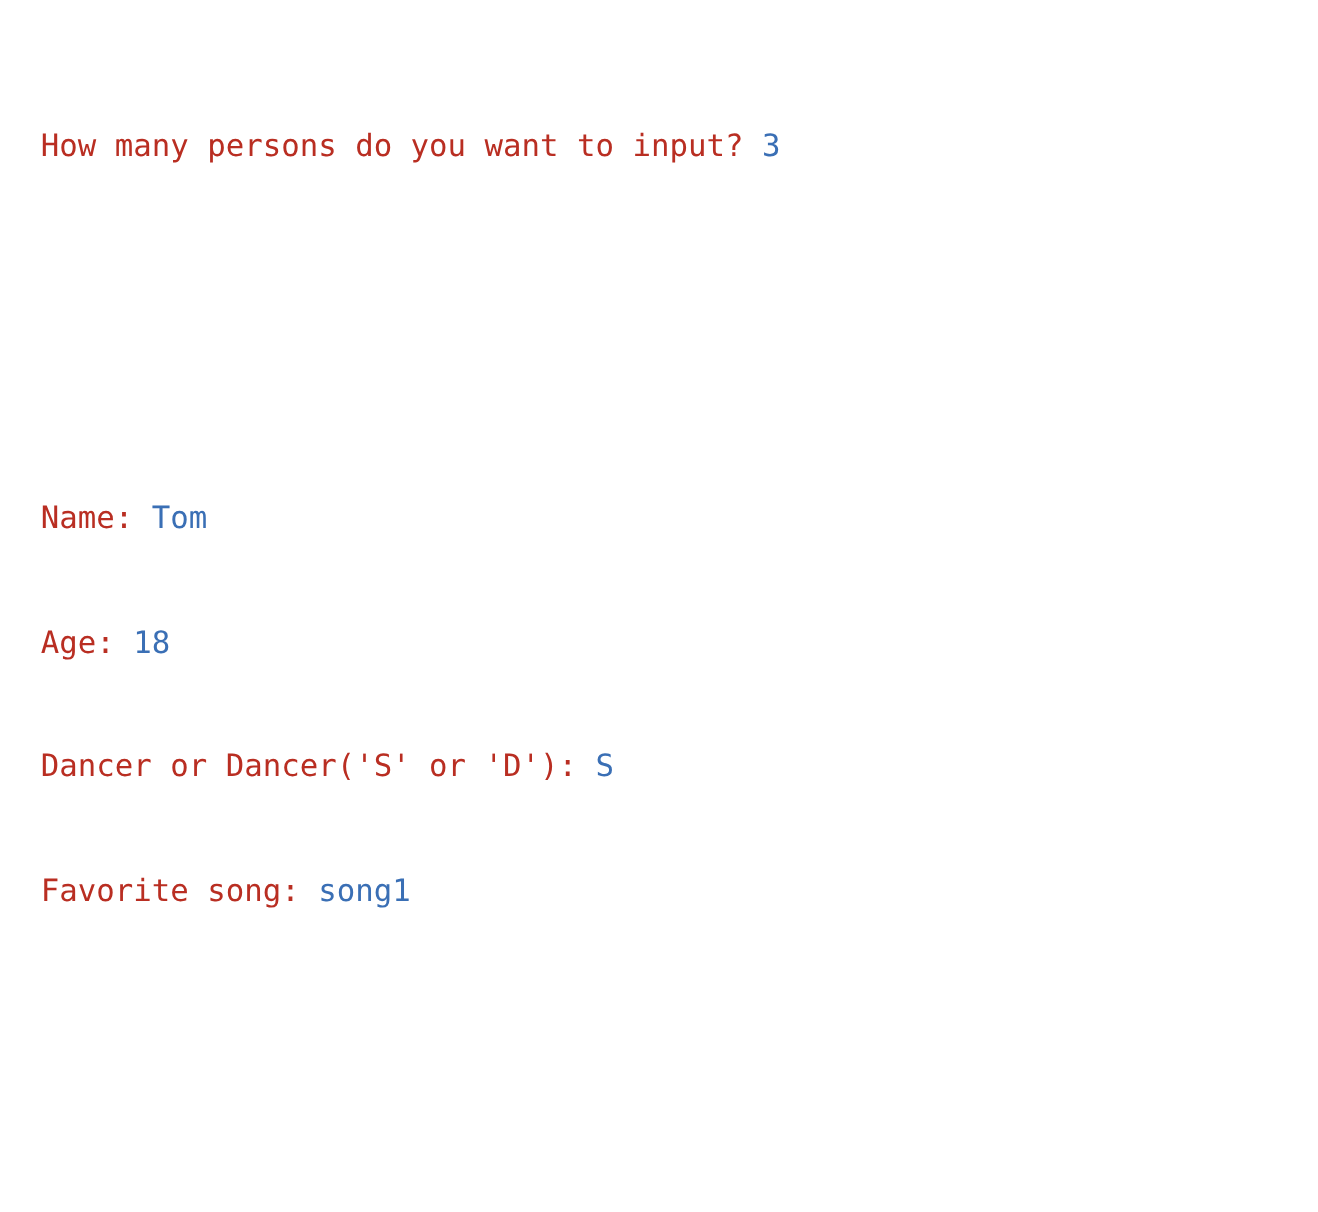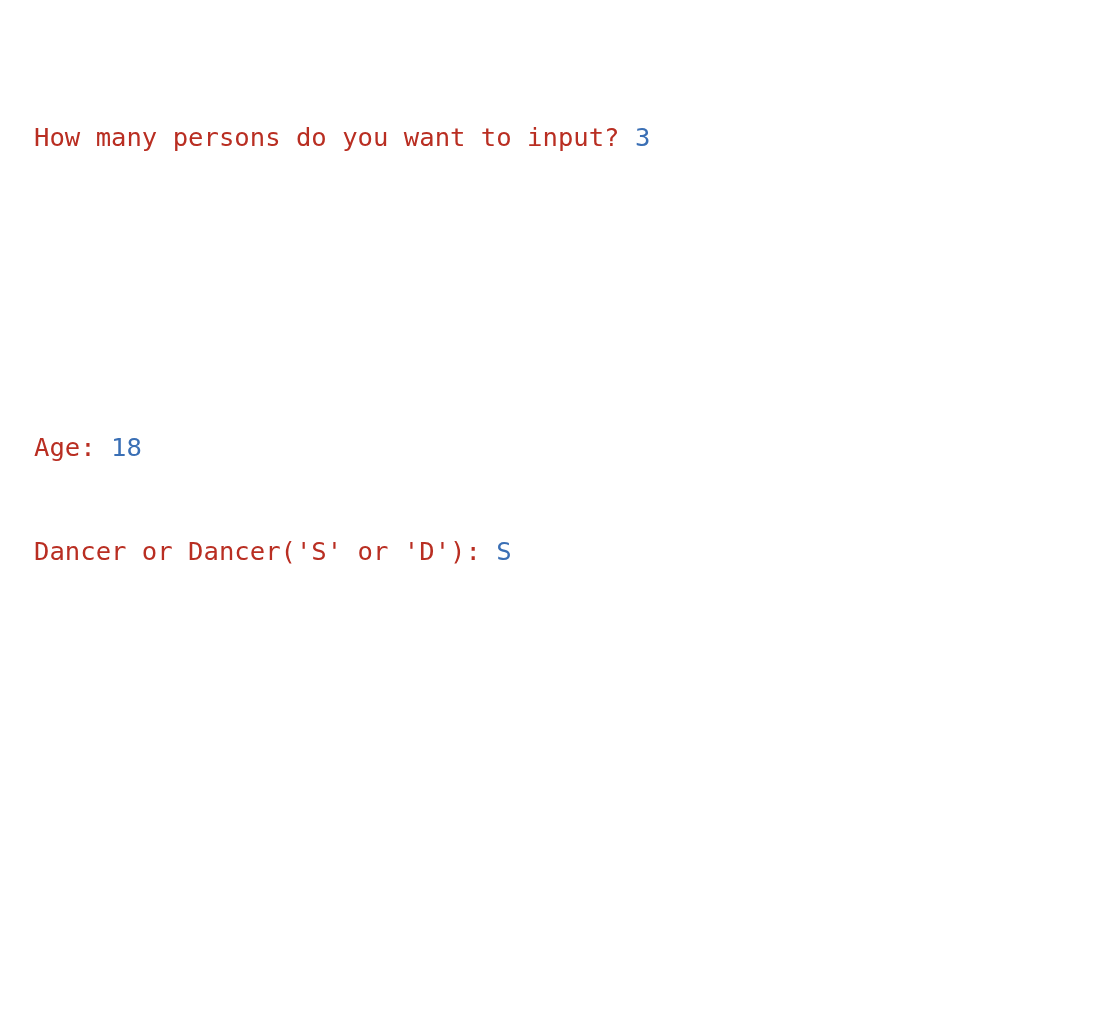--- a/index.html
+++ b/index.html
@@ -13,21 +13,21 @@
     height: 1010px;
     overflow: hidden;
     font-family: "DejaVu Sans Mono", "Liberation Mono", monospace;
   }
   #console {
     position: relative;
     box-sizing: border-box;
     width: 1098px;
     height: 1010px;
     background: #ffffff;
-    padding: 16px 0 0 34px;
+    padding: 1px 0 0 34px;
     font-family: "DejaVu Sans Mono", "Liberation Mono", monospace;
     font-size: 25.6px;
     line-height: 34.5px;
     letter-spacing: 0px;
     white-space: pre-wrap;
     word-break: break-word;
   }
   .line {
     display: block;
     min-height: 34.5px;
@@ -49,22 +49,24 @@
 </head>
 <body>
 
 <div id="console">
 
   <span class="line"><span class="prompt">How many persons do you want to input? </span><span class="input">3</span></span>
 
   <span class="blank"></span>
 
   
+  <span class="line"><span class="prompt">Name: </span><span class="input">Tom</span></span>
   <span class="line"><span class="prompt">Age: </span><span class="input">18</span></span>
   <span class="line"><span class="prompt">Dancer or Dancer('S' or 'D'): </span><span class="input">S</span></span>
+  <span class="line"><span class="prompt">Favorite song: </span><span class="input">song1</span></span>
   
 
   
 
   
   
   
   
   
   

